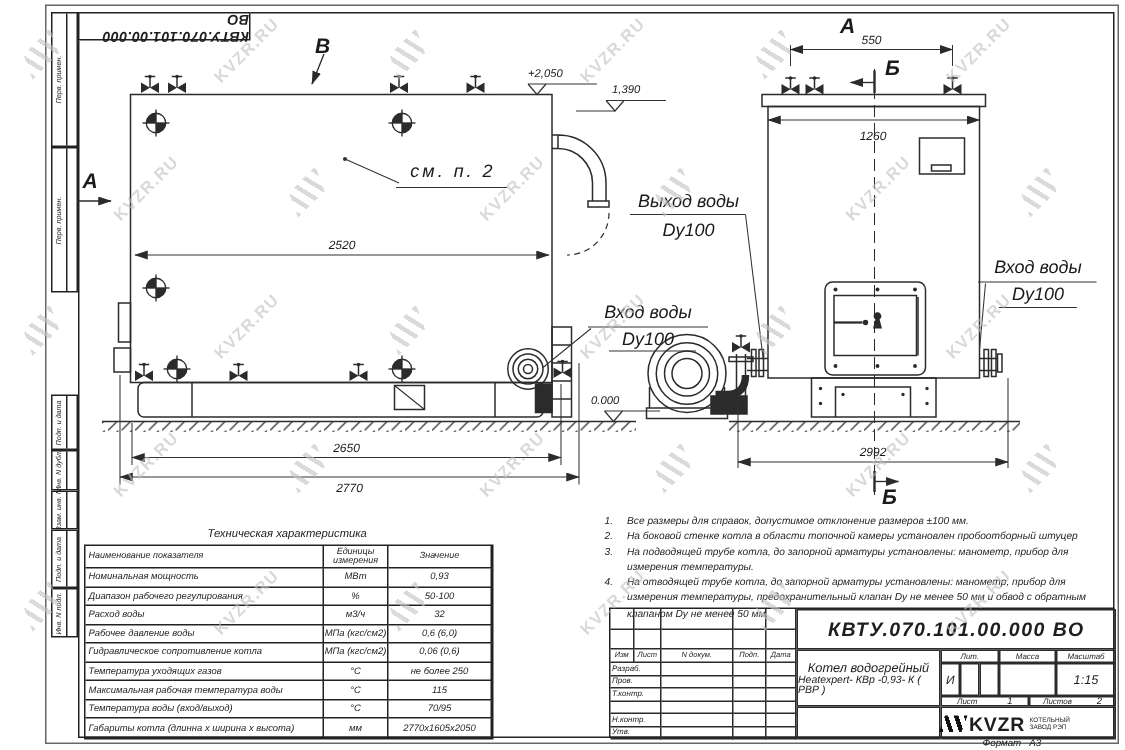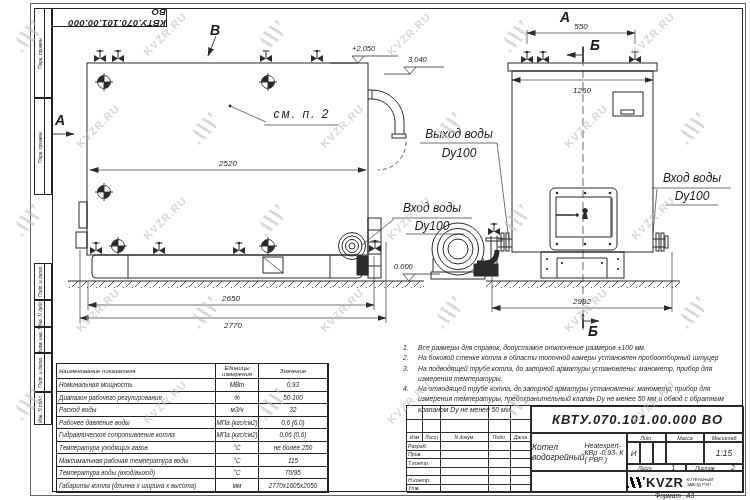--- a/index.html
+++ b/index.html
@@ -314,30 +314,31 @@
   <span class="lbl ctr" style="left:416px;top:127px;width:86px;font-size:12px;">Выход воды</span>
   <span class="lbl ctr" style="left:416px;top:146px;width:86px;font-size:12px;">Dy100</span>
 
   <span class="lbl ctr" style="left:390px;top:201px;width:84px;font-size:12px;">Вход воды</span>
   <span class="lbl ctr" style="left:390px;top:219px;width:84px;font-size:12px;">Dy100</span>
 
   <span class="lbl ctr" style="left:650px;top:171px;width:84px;font-size:12px;">Вход воды</span>
   <span class="lbl ctr" style="left:650px;top:189px;width:84px;font-size:12px;">Dy100</span>
 
   <span class="lbl" style="left:352px;top:44px;font-size:7.5px;">+2,050</span>
-  <span class="lbl" style="left:408px;top:55px;font-size:7.5px;">3,040</span>
+  <span class="lbl" style="left:408px;top:55px;font-size:7.5px;">1,390</span>
   <span class="lbl" style="left:394px;top:262px;font-size:7.5px;">0.000</span>
 
   <span class="lbl ctr" style="left:203px;top:159px;width:50px;font-size:8px;">2520</span>
   <span class="lbl ctr" style="left:206px;top:294px;width:50px;font-size:8px;">2650</span>
   <span class="lbl ctr" style="left:208px;top:321px;width:50px;font-size:8px;">2770</span>
   <span class="lbl ctr" style="left:556px;top:22px;width:50px;font-size:8px;">550</span>
   <span class="lbl ctr" style="left:557px;top:70px;width:50px;font-size:8px;margin-top:16px;">1260</span>
   <span class="lbl ctr" style="left:557px;top:297px;width:50px;font-size:8px;">2992</span>
 
+  <span class="lbl ctr" style="left:56px;top:351px;width:271px;font-size:7.5px;">Техническая характеристика</span>
   <div class="ttwrap">
     <div class="ttcell hd">Наименование показателя</div>
     <div class="ttcell hd c">Единицы измерения</div>
     <div class="ttcell hd c">Значение</div>
 
     <div class="ttcell">Номинальная мощность</div>
     <div class="ttcell c">МВт</div>
     <div class="ttcell c">0,93</div>
     <div class="ttcell">Диапазон рабочего регулирования</div>
     <div class="ttcell c">%</div>
@@ -428,21 +429,21 @@
       <div class="tbc staffl">Н.контр.</div>
         <div class="tbc"></div>
         <div class="tbc"></div>
         <div class="tbc"></div>
       <div class="tbc staffl">Утв.</div>
         <div class="tbc"></div>
         <div class="tbc"></div>
         <div class="tbc"></div>
     </div>
 
-    <div class="abs bcell" style="left:124px;top:27px;width:96px;height:38px;display:flex;flex-direction:row;align-items:center;justify-content:center;">
+    <div class="abs bcell" style="left:124px;top:27px;width:96px;height:38px;display:flex;flex-direction:column;align-items:center;justify-content:center;">
       <span style="font-size:8.5px;font-style:italic;">Котел водогрейный</span>
       <span style="font-size:7px;font-style:italic;">Heatexpert- КВр -0,93- К ( РВР )</span>
     </div>
     <div class="abs bcell" style="left:124px;top:65px;width:96px;height:22px;"></div>
 
     <div class="abs bcell" style="left:220px;top:27px;width:39px;height:9px;display:flex;align-items:center;justify-content:center;font-size:5.3px;font-style:italic;">Лит.</div>
     <div class="abs bcell" style="left:259px;top:27px;width:38px;height:9px;display:flex;align-items:center;justify-content:center;font-size:5.3px;font-style:italic;">Масса</div>
     <div class="abs bcell" style="left:297px;top:27px;width:40px;height:9px;display:flex;align-items:center;justify-content:center;font-size:5.3px;font-style:italic;">Масштаб</div>
     <div class="abs bcell" style="left:220px;top:36px;width:13px;height:22px;display:flex;align-items:center;justify-content:center;font-size:8px;font-style:italic;">И</div>
     <div class="abs bcell" style="left:233px;top:36px;width:13px;height:22px;"></div>

